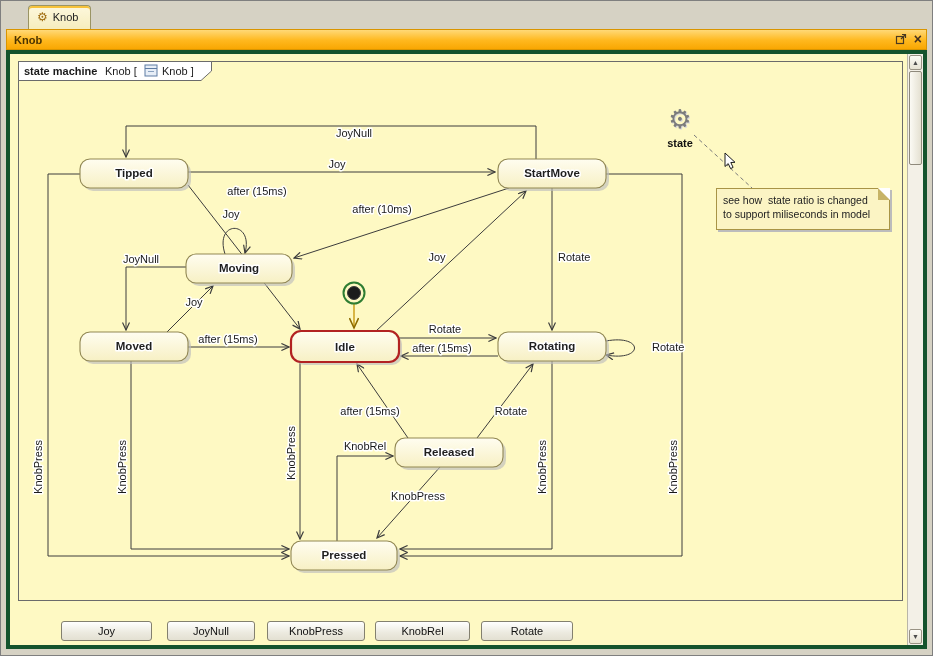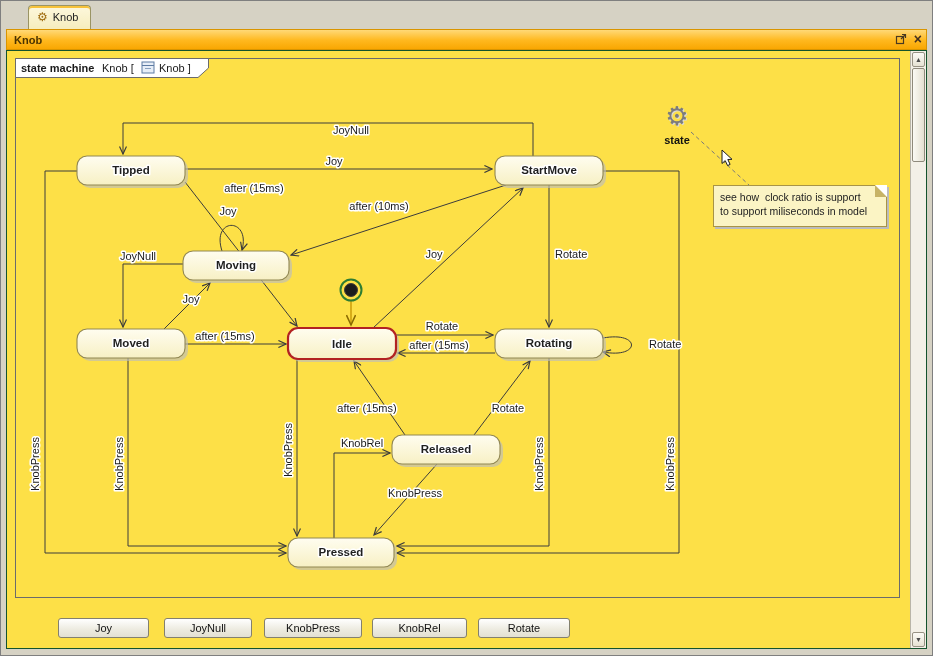--- a/index.html
+++ b/index.html
@@ -23,21 +23,21 @@
     position:absolute; top:28px; left:5px; right:5px; height:21px;
     background:linear-gradient(#ffd978,#ffb81e 55%,#f9a702);
     border:1px solid #d99500; display:flex; align-items:center;
   }
   .titlebar .title { font-size:11px; font-weight:bold; color:#4a3300; padding-left:7px; }
   .tb-icons { position:absolute; right:4px; top:2px; display:flex; gap:7px; align-items:center; }
   .tb-icons .close { font-size:14px; font-weight:bold; color:#46321e; line-height:14px; cursor:default; }
   
   .canvas {
     position:absolute; top:49px; left:5px; right:5px; bottom:6px;
-    background:#fde047; border:1px solid #14532d; overflow:hidden;
+    background:#fef9c3; border:4px solid #14532d; overflow:hidden;
   }
   .canvas svg.diagram { position:absolute; left:0; top:0; }
   svg text { font-family:"Liberation Sans", sans-serif; font-size:11px; fill:#1a1a1a;
              paint-order:stroke; stroke:#ffffff; stroke-width:3px; stroke-linejoin:round; }
   svg text.bold { font-weight:bold; }
   svg text.state-name { font-weight:bold; font-size:11.5px; fill:#1f1f1f; }
   .edge { fill:none; stroke:#3c3c3c; stroke-width:1; }
   .state-rect { fill:url(#stateFill); stroke:#918753; stroke-width:1.1; }
   .state-shadow { fill:#bdbdbd; opacity:.65; }
   
@@ -226,21 +226,21 @@
       <g transform="translate(721,149)">
         <path d="M0,0 L0,13.5 L3.2,10.6 L5.6,15.6 L8.1,14.4 L5.8,9.5 L10,9.3 Z" fill="#ffffff" stroke="#1a1a1a" stroke-width="1"></path>
       </g>
     </svg>
 
     <div class="config">
       <span class="gear-glyph">⚙</span>
       <span class="config-label">state</span>
     </div>
 
-    <div class="note">see how  clock ratio is support to support miliseconds in model</div>
+    <div class="note">see how  state ratio is changed to support miliseconds in model</div>
 
     <div class="sim-btn" style="left:51px;width:91px;">Joy</div>
     <div class="sim-btn" style="left:157px;width:88px;">JoyNull</div>
     <div class="sim-btn" style="left:257px;width:98px;">KnobPress</div>
     <div class="sim-btn" style="left:365px;width:95px;">KnobRel</div>
     <div class="sim-btn" style="left:471px;width:92px;">Rotate</div>
 
     <div class="scrollbar">
       <div class="sb-btn sb-up">▲</div>
       <div class="sb-thumb"></div>

